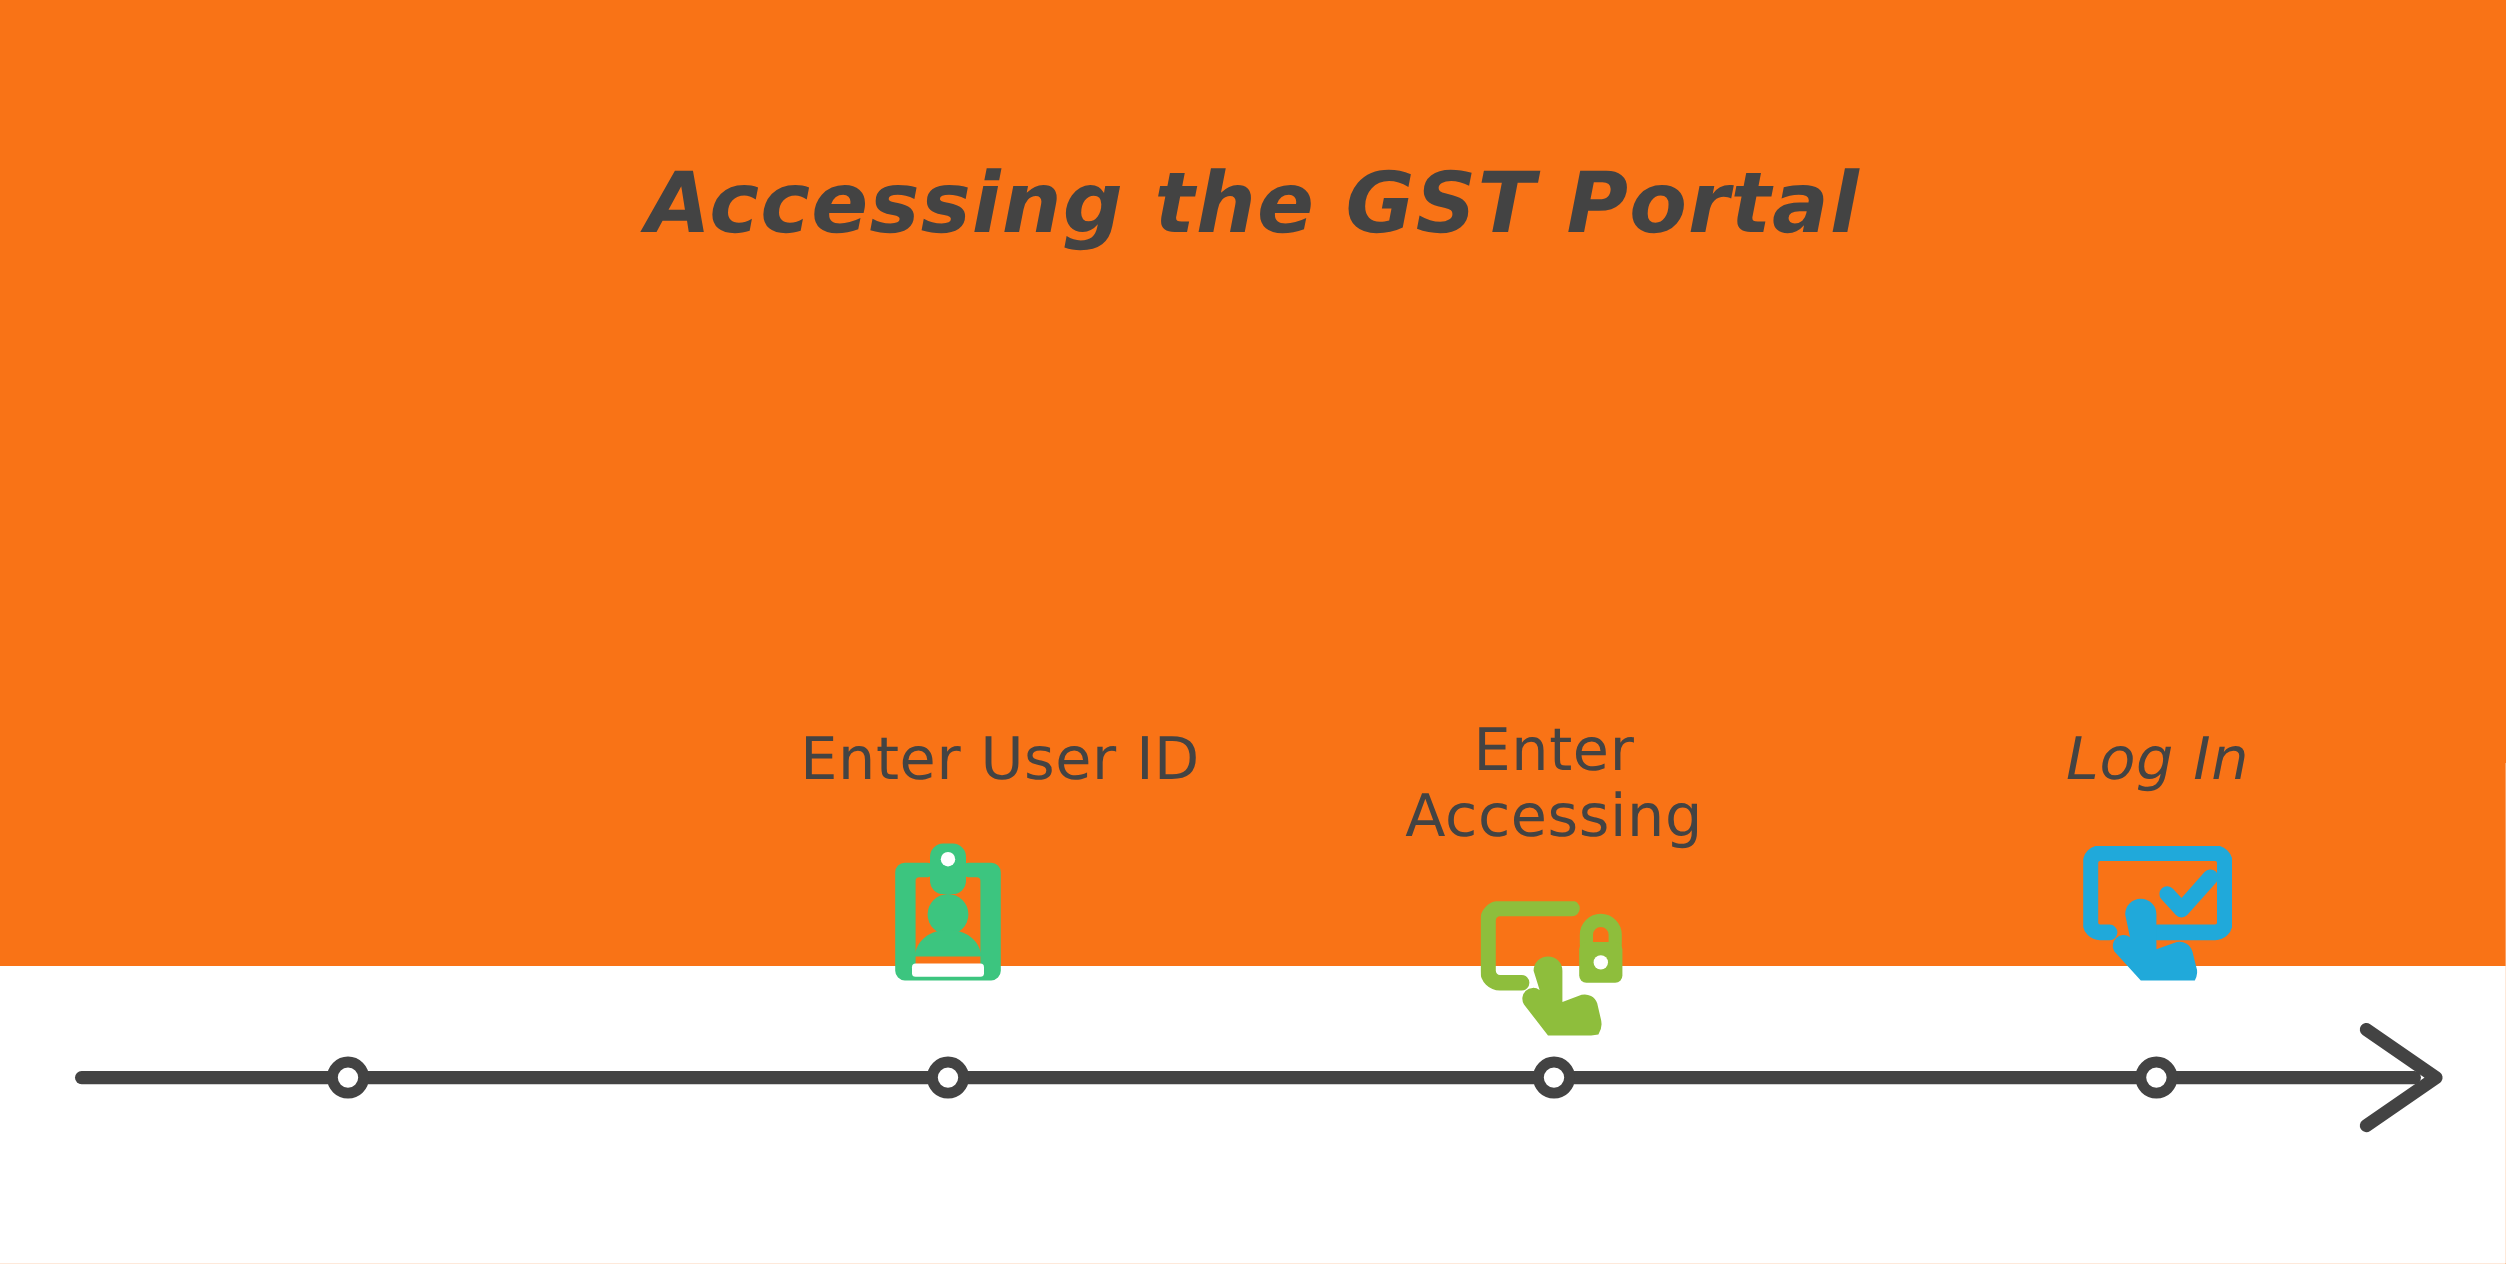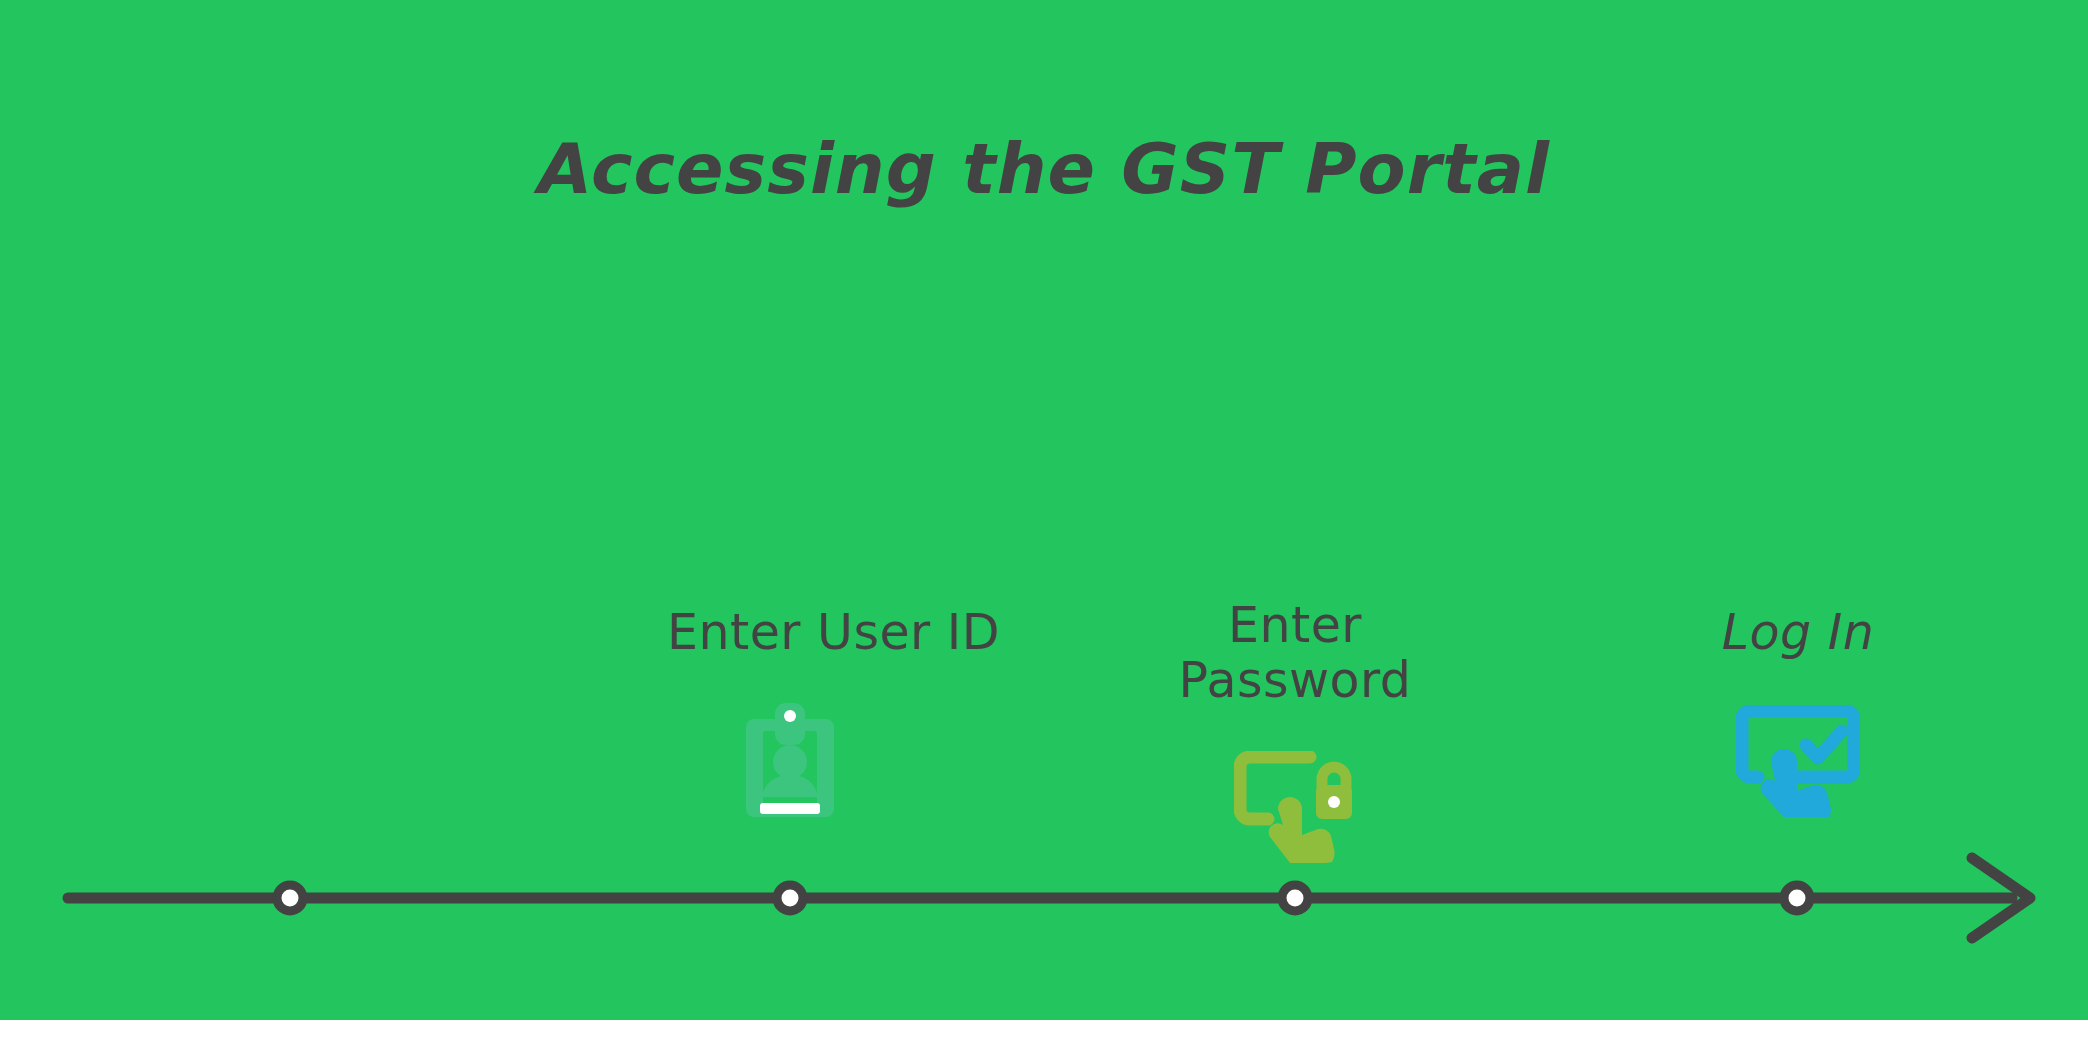--- a/index.html
+++ b/index.html
@@ -11,22 +11,22 @@
     width: 2088px;
     height: 1053px;
     font-family: "DejaVu Sans", sans-serif;
     overflow: hidden;
     position: relative;
   }
 
   #canvas {
     position: relative;
     width: 2088px;
-    height: 1020px;
-    background: #22c55e;
+    height: 805px;
+    background: #f97316;
   }
 
   
   .title {
     position: absolute;
     left: 0;
     top: 128px;
     width: 2088px;
     text-align: center;
     font-family: "DejaVu Sans", sans-serif;
@@ -115,21 +115,21 @@
         <path d="M22 98 C24 84 35 76 50 76 C65 76 76 84 78 98 Z" fill="#3cc57f"></path>
 
         <rect x="20" y="104" width="60" height="11" rx="3" ry="3" fill="#ffffff"></rect>
       </svg>
     </div>
   </div>
 
   <div class="step step-2">
     <div class="step-label">
       <div>Enter</div>
-      <div>Password</div>
+      <div>Accessing</div>
     </div>
     <div class="step-icon">
       <svg width="122" height="118" viewBox="0 0 122 118">
 
         <path d="M76 6 H16 a10 10 0 0 0 -10 10 V58 a10 10 0 0 0 10 10 H34" fill="none" stroke="#8ebe3c" stroke-width="13" stroke-linecap="round" stroke-linejoin="round"></path>
 
         <path d="M88 36 V28 a12 12 0 0 1 24 0 V36" fill="none" stroke="#8ebe3c" stroke-width="11" stroke-linecap="round"></path>
 
         <rect x="82" y="34" width="36" height="34" rx="6" ry="6" fill="#8ebe3c"></rect>
         <circle cx="100" cy="51" r="6" fill="#ffffff"></circle>

